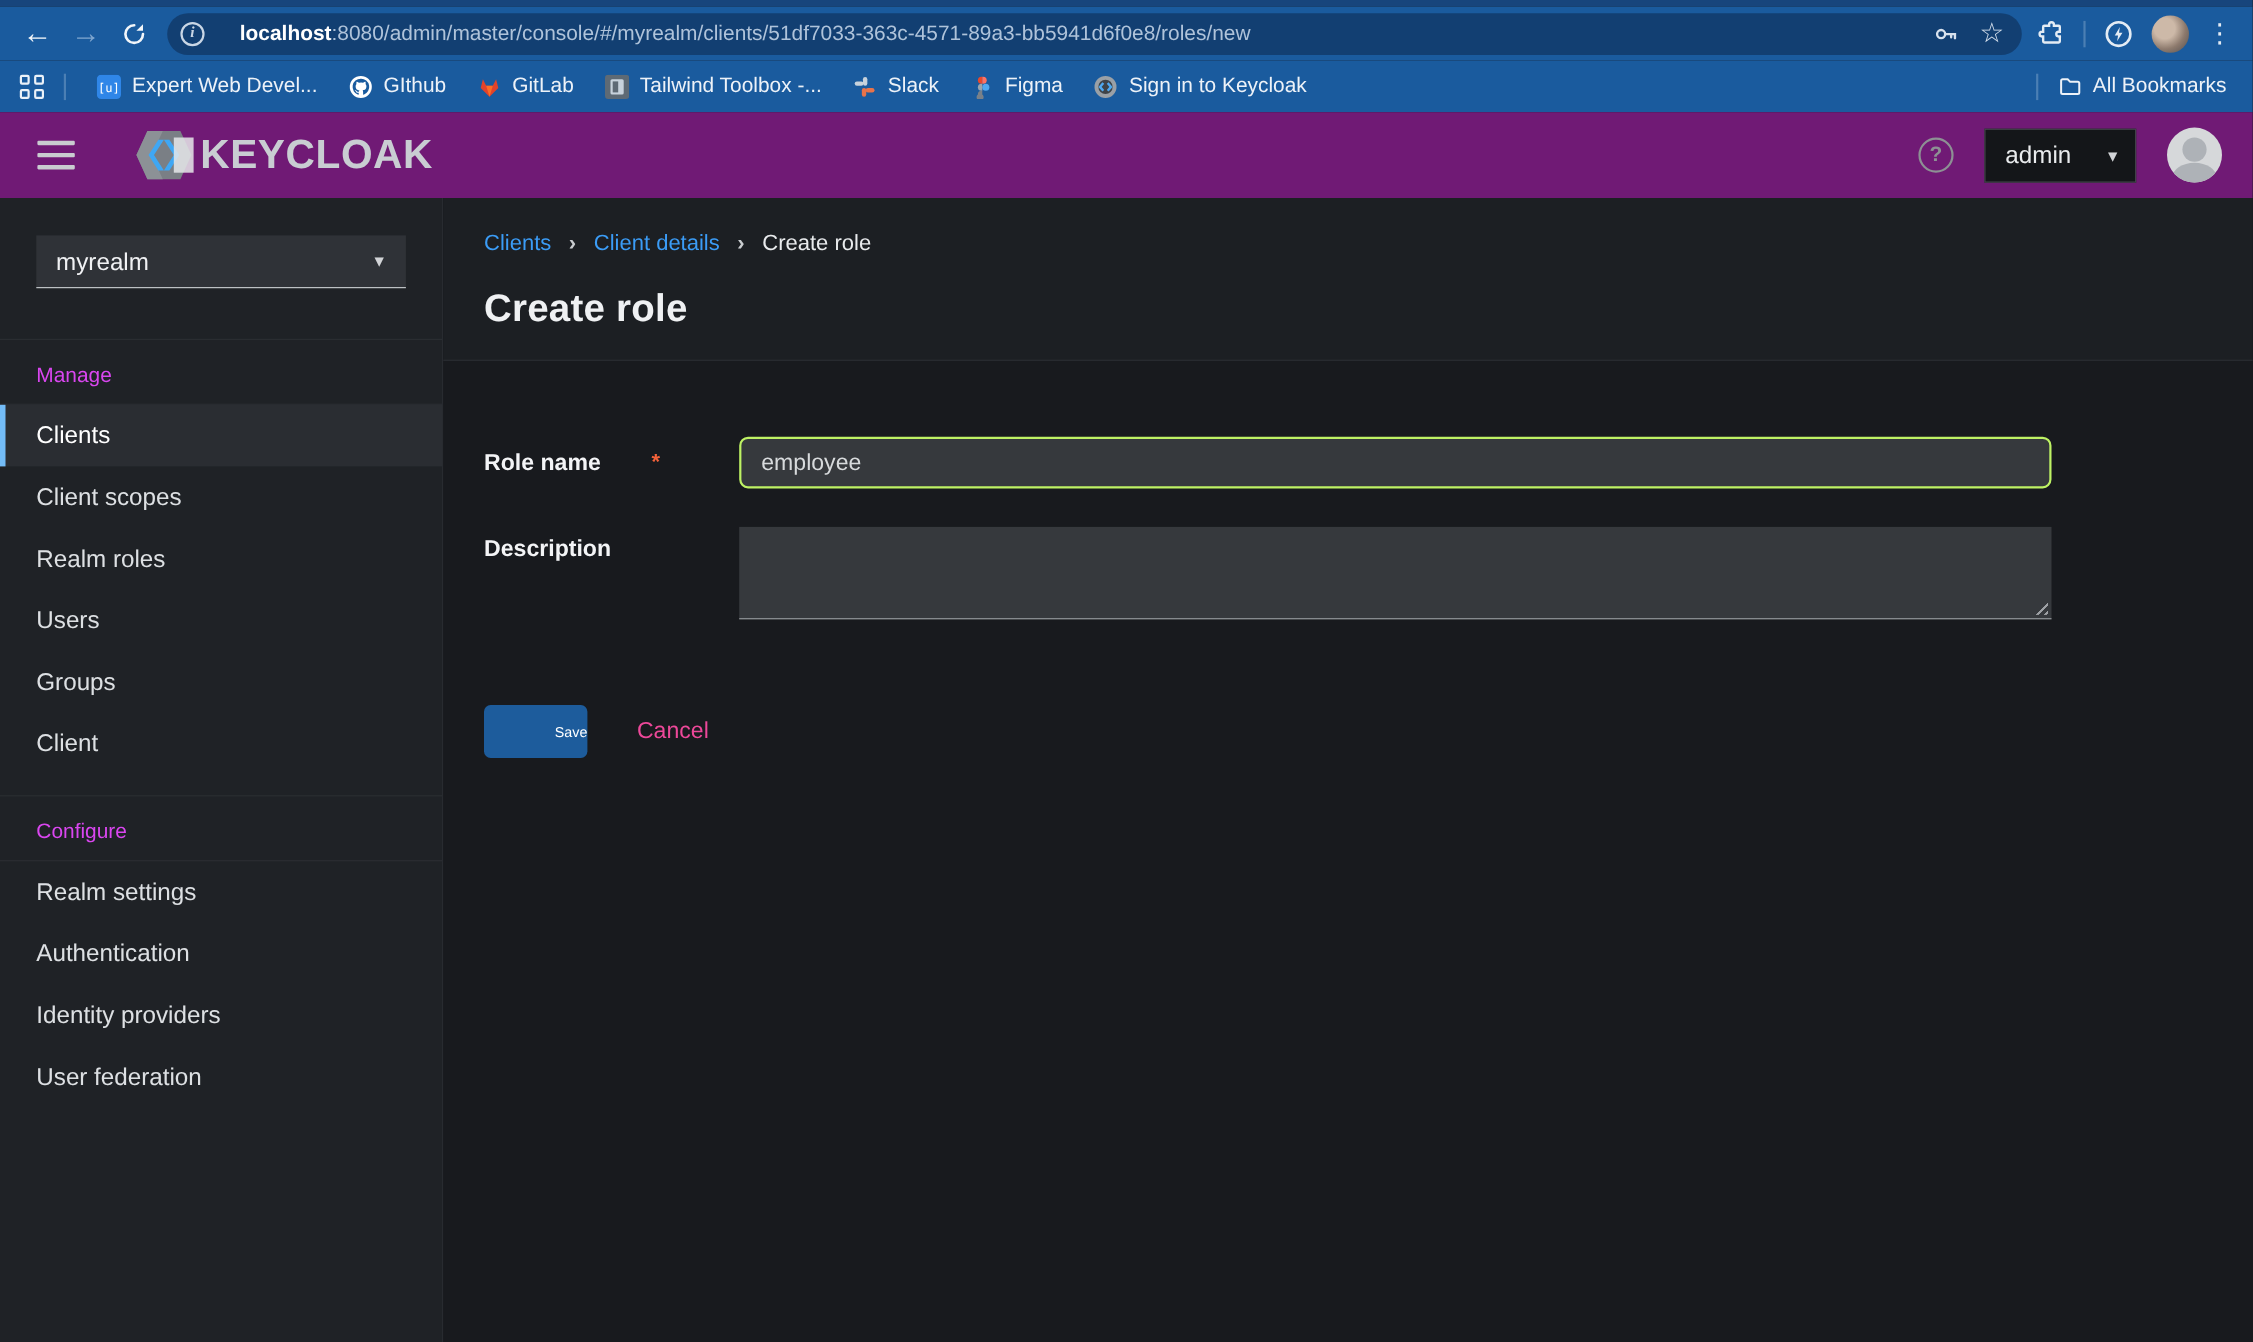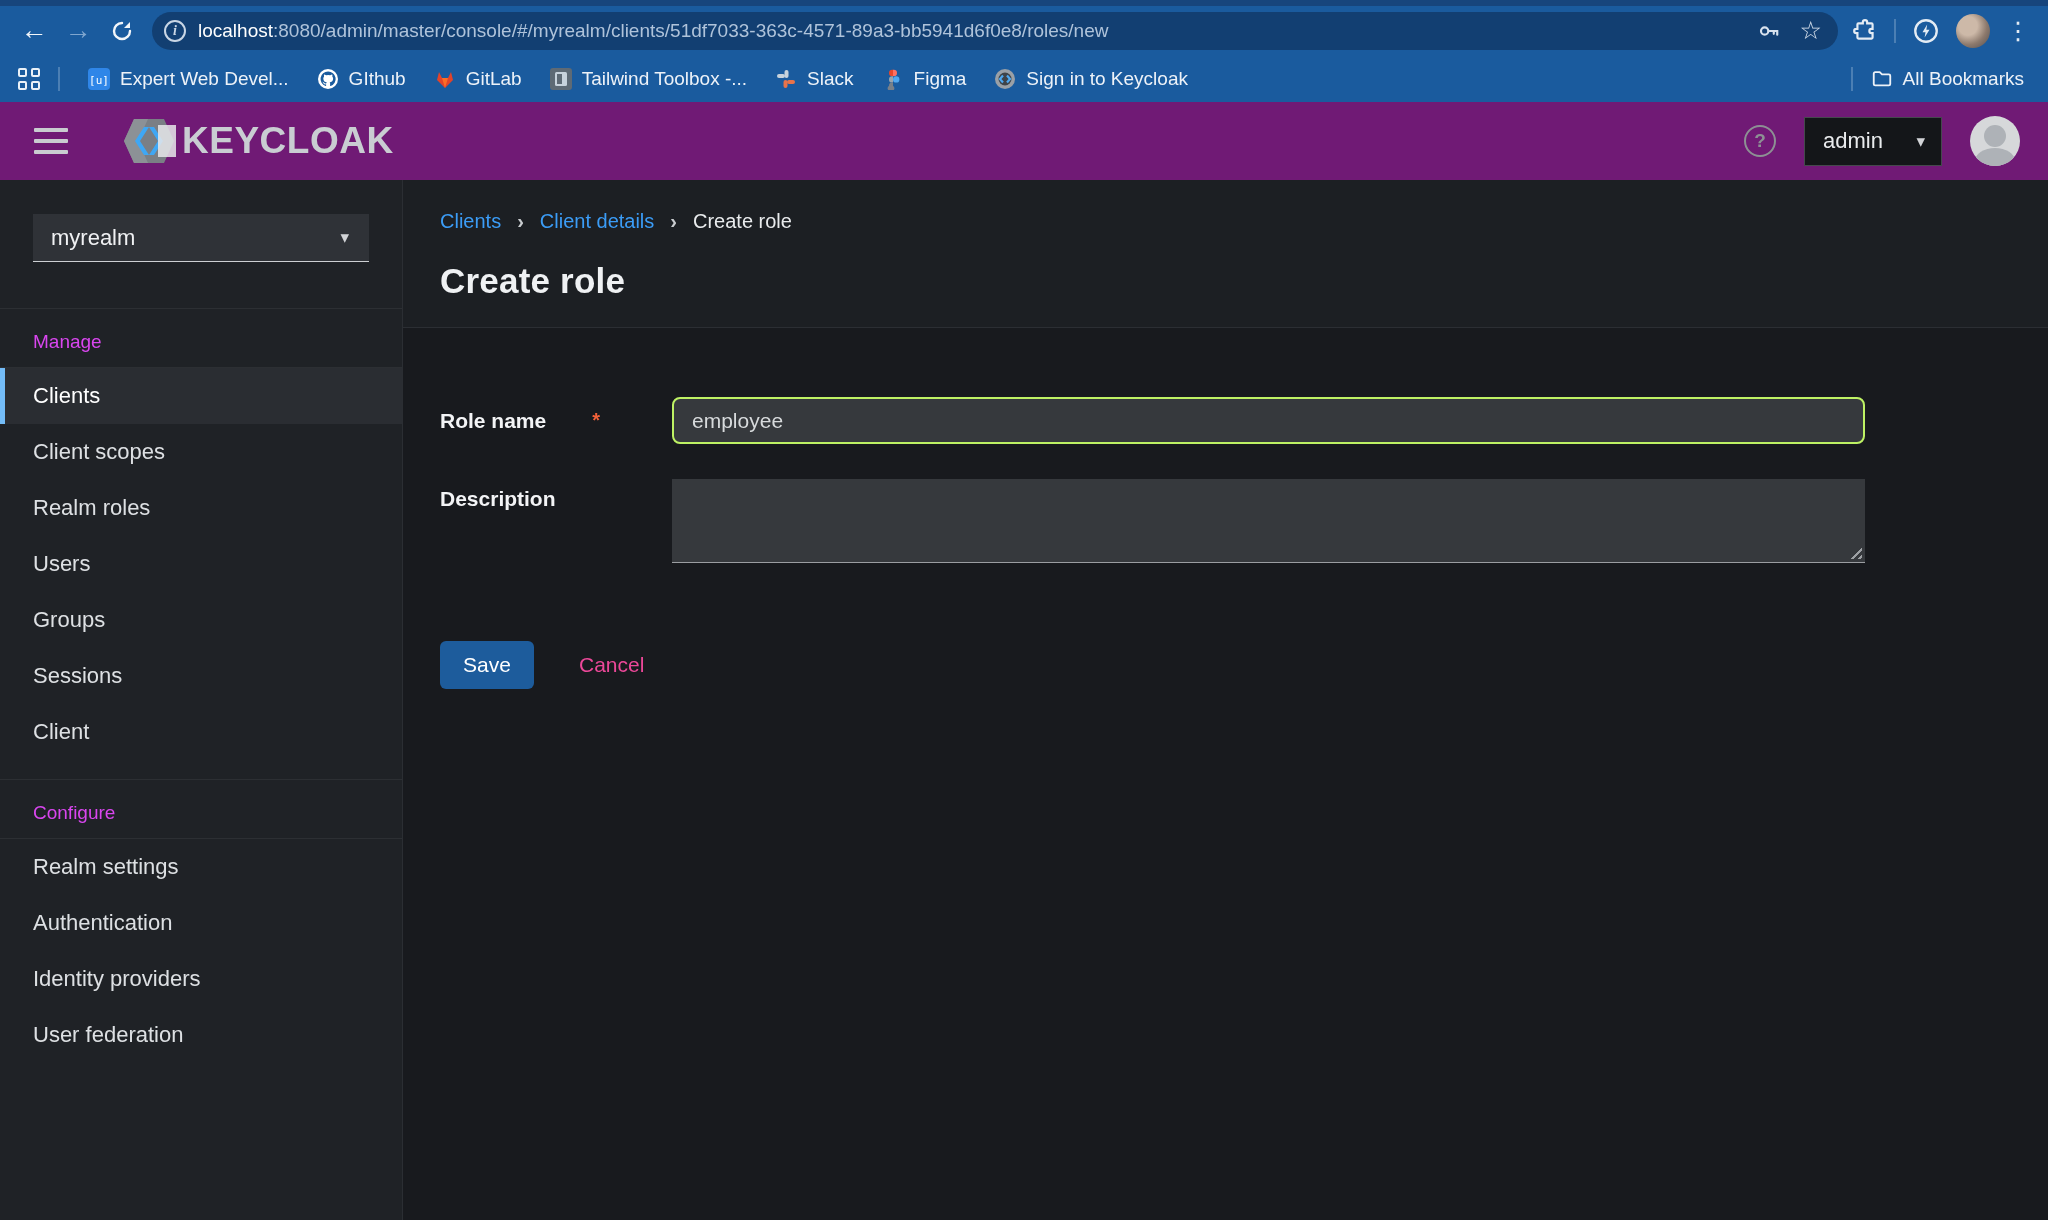--- a/index.html
+++ b/index.html
@@ -8,21 +8,21 @@
   .stage { width:2048px; height:1220px; display:flex; flex-direction:column; }
 
   
   .top-strip { height:6px; background:#17457C; }
   .toolbar { height:49px; background:#1A5B9E; display:flex; align-items:center; padding:0 14px 0 14px; gap:4px; }
   .nav-btn { width:40px; height:40px; display:flex; align-items:center; justify-content:center; border-radius:50%; color:#F2F6FA; font-size:27px; }
   .nav-btn.disabled { color:#7FA6CF; }
   .url-pill { flex:1; height:38px; background:#123F72; border-radius:19px; margin:0 10px 0 6px; display:flex; align-items:center; padding:0 16px 0 12px; min-width:0; }
   .info-ic { width:22px; height:22px; border:2px solid #C9D6E5; border-radius:50%; color:#C9D6E5; font-size:14px; font-weight:700; display:flex; align-items:center; justify-content:center; font-family:"Liberation Serif", serif; font-style:italic; flex:none; }
   .url-text { margin-left:12px; font-size:19px; color:#AFC3DA; white-space:nowrap; overflow:hidden; flex:1; }
-  .url-text b { color:#FFFFFF; font-weight:400; }
+  .url-text b { color:#FFFFFF; font-weight:700;margin-left:20px; }
   .pill-icons { display:flex; align-items:center; gap:18px; flex:none; color:#D7E1ED; }
   .tb-right { display:flex; align-items:center; gap:16px; flex:none; padding-right:4px; }
   .v-div { width:2px; height:24px; background:#4B7FB4; }
   .star-g { font-size:25px; color:#D7E1ED; line-height:1; }
   .kebab-g { font-size:24px; color:#E4ECF4; line-height:1; }
   .chrome-avatar { width:34px; height:34px; border-radius:50%; background:radial-gradient(circle at 35% 35%, #cdb9a8 0 30%, #8d7a6d 60%, #4c4a4e 100%); }
 
   .bookmarks { height:47px; background:#1A5B9E; display:flex; align-items:center; padding:0 18px; gap:8px; }
   .apps-grid { width:22px; height:22px; display:grid; grid-template-columns:9px 9px; grid-template-rows:9px 9px; gap:4px; }
   .apps-grid span { border:2.5px solid #EAF1F8; border-radius:2px; }
@@ -71,21 +71,21 @@
   .form-grid { display:grid; grid-template-columns:232px 1fr; row-gap:35px; align-items:start; }
   .f-label { display:flex; align-items:center; gap:9px; font-size:21px; font-weight:700; color:#F3F4F6; }
   .f-label.center { height:47px;gap:46px; }
   .f-label.top { padding-top:8px; }
   .req { color:#F4623A; font-size:20px; }
   .role-input { width:100%; height:47px; background:#36393D; border:2px solid #bef264; border-radius:8px; color:#D7DADC; font-size:21px; padding:0 18px; outline:none; font-family:"Liberation Sans", sans-serif; }
   .desc-wrap { position:relative; width:100%; }
   .desc-area { width:100%; height:84px; background:#36393D; border:none; border-bottom:1px solid #9B9EA2; color:#D7DADC; font-size:21px; padding:10px 18px; resize:none; outline:none; display:block; font-family:"Liberation Sans", sans-serif; }
   .resize-corner { position:absolute; right:3px; bottom:4px; width:15px; height:15px; background:repeating-linear-gradient(135deg, transparent 0 3px, #9DA0A4 3px 5px); clip-path:polygon(100% 0, 0 100%, 100% 100%); pointer-events:none; }
   .actions { margin-top:78px; display:flex; align-items:center; }
-  .save-btn { width:94px; height:48px; background:#1D5C9C; border:none; border-radius:6px; color:#FFFFFF; font-size:21px; cursor:pointer; font-family:"Liberation Sans", sans-serif; }
+  .save-btn { width:94px; height:48px; background:#1D5C9C; border:none; border-radius:6px; color:#FFFFFF; font-size:13px; cursor:pointer; font-family:"Liberation Sans", sans-serif;text-align:right; }
   .cancel-link { margin-left:45px; color:#ec4899; font-size:21px; cursor:pointer; }
 
   svg { display:block; }
 </style>
 </head>
 <body>
 
 <div class="stage">
 
   <div class="top-strip"></div>
@@ -274,23 +274,20 @@
       <div class="nav-item">
           <span>Realm roles</span>
         </div>
       <div class="nav-item">
           <span>Users</span>
         </div>
       <div class="nav-item">
           <span>Groups</span>
         </div>
       <div class="nav-item">
-          <span>Sessions</span>
-        </div>
-      <div class="nav-item">
           <span>Client</span>
         </div>
 
       <div class="sec-gap"></div>
       <div class="sb-hr"></div>
       <div class="sec-title">Configure</div>
       <div class="sb-hr"></div>
 
       <div class="nav-item">
           <span>Realm settings</span>

